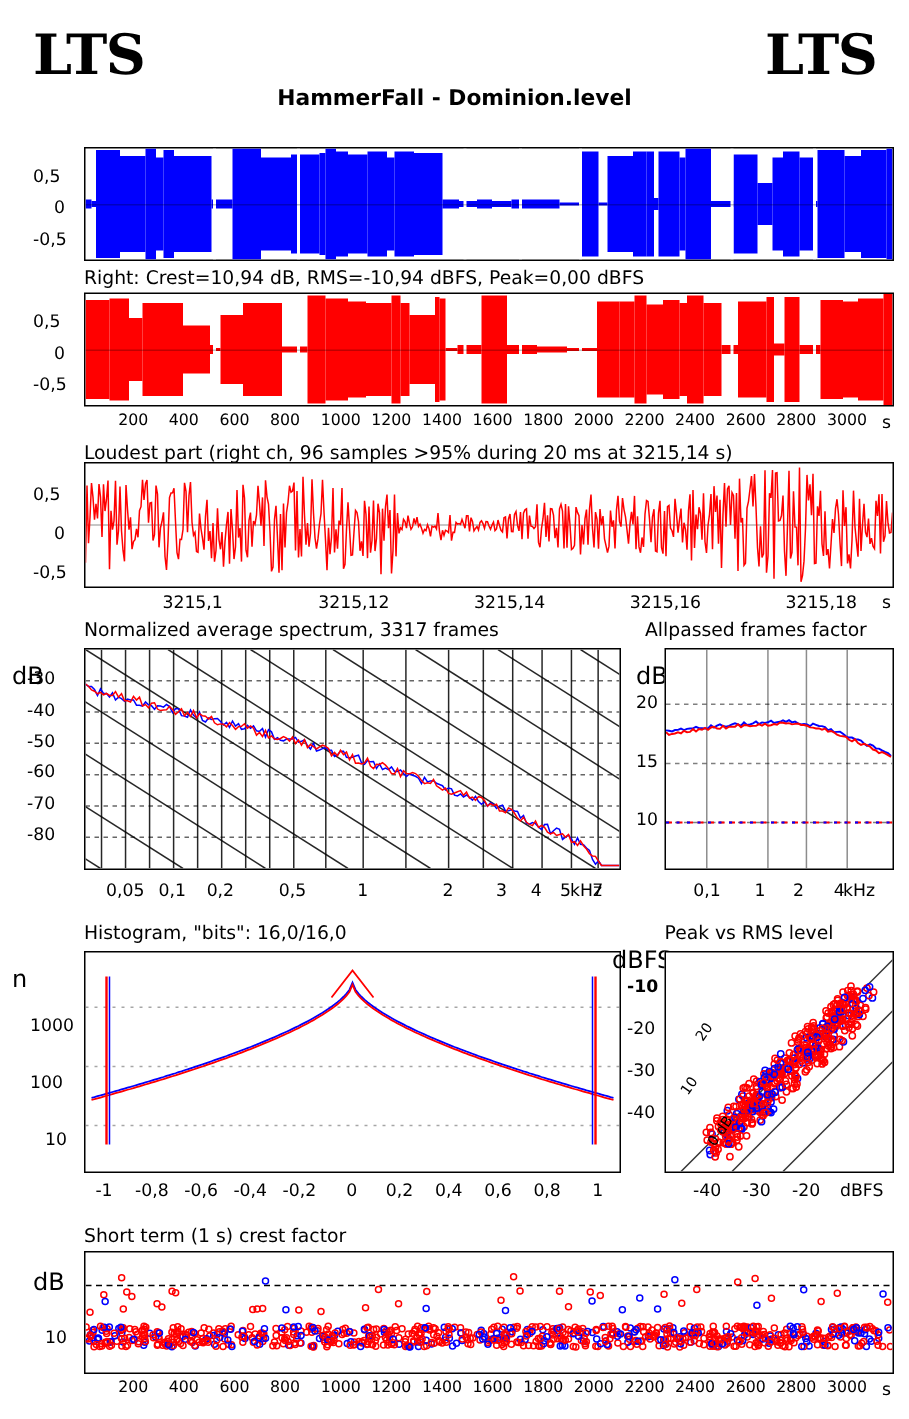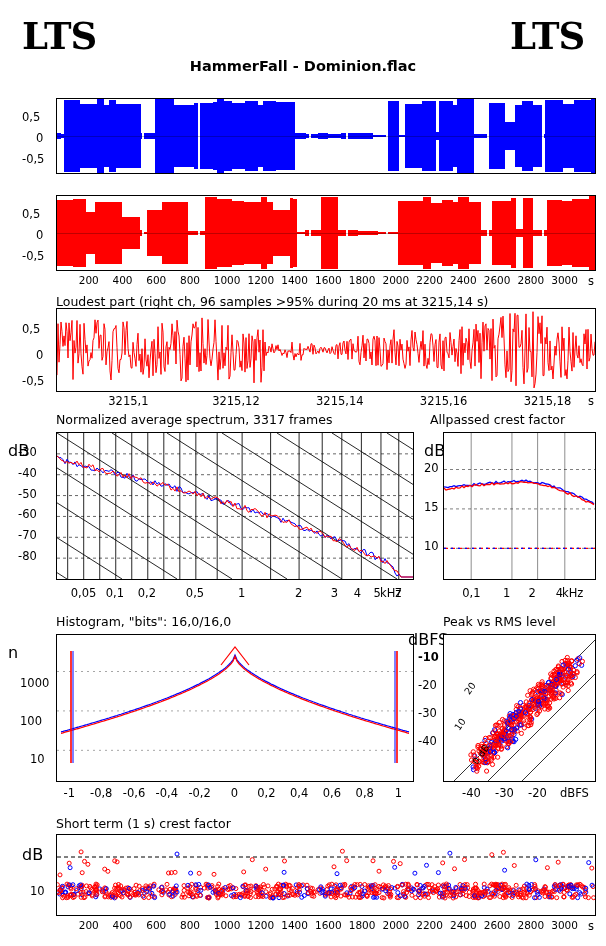--- a/index.html
+++ b/index.html
@@ -24,21 +24,21 @@
   svg{display:block;}
   .lbl-rot{transform:rotate(-55deg);transform-origin:0 0;font-size:9.5px;}
 </style>
 </head>
 <body>
 
 <div class="root">
 
   <div class="abs lts" style="left:22px;top:14px;">LTS</div>
   <div class="abs lts" style="left:510px;top:14px;">LTS</div>
-  <div class="abs title" style="left:0;top:58px;width:606px;text-align:center;">HammerFall - Dominion.flac</div>
+  <div class="abs title" style="left:0;top:58px;width:606px;text-align:center;">HammerFall - Dominion.level</div>
 
   <div class="abs tick" style="left:22px;top:110px;">0,5</div>
   <div class="abs tick" style="left:36px;top:131px;">0</div>
   <div class="abs tick" style="left:22px;top:152px;">-0,5</div>
 
   <div class="plotbox" id="wave-left" style="left:56px;top:98px;width:540px;height:76px;">
       <div class="wv" style="left: 0px; width: 4px; top: 33.8888px; height: 6.22232px; background: rgb(0, 0, 255);"></div>
       <div class="wv" style="left: 4px; width: 3px; top: 35.3909px; height: 3.21826px; background: rgb(0, 0, 255);"></div>
       <div class="wv" style="left: 7px; width: 16px; top: 0.571894px; height: 72.8562px; background: rgb(0, 0, 255);"></div>
       <div class="wv" style="left: 23px; width: 17px; top: 5.36055px; height: 63.2789px; background: rgb(0, 0, 255);"></div>
@@ -89,20 +89,21 @@
       <div class="gap" style="left: 85.004px; width: 2px;"></div>
       <div class="gap" style="left: 140.956px; width: 2px;"></div>
       <div class="gap" style="left: 251.784px; width: 2px;"></div>
       <div class="gap" style="left: 288.906px; width: 2px;"></div>
       <div class="gap" style="left: 329.256px; width: 2px;"></div>
       <div class="gap" style="left: 430.4px; width: 2px;"></div>
       <div class="gap" style="left: 485.276px; width: 2px;"></div>
       <div class="hline" style="top: 37px;"></div>
     </div>
 
+  <div class="abs panel-title" style="left:56px;top:177px;">Right: Crest=10,94 dB, RMS=-10,94 dBFS, Peak=0,00 dBFS</div>
   <div class="abs tick" style="left:22px;top:207px;">0,5</div>
   <div class="abs tick" style="left:36px;top:228px;">0</div>
   <div class="abs tick" style="left:22px;top:249px;">-0,5</div>
 
   <div class="plotbox" id="wave-right" style="left:56px;top:195px;width:540px;height:76px;">
       <div class="wv" style="left: 0px; width: 16px; top: 4.26475px; height: 65.4705px; background: rgb(255, 0, 0);"></div>
       <div class="wv" style="left: 16px; width: 13px; top: 3.30311px; height: 67.3938px; background: rgb(255, 0, 0);"></div>
       <div class="wv" style="left: 29px; width: 9px; top: 16.1743px; height: 41.6514px; background: rgb(255, 0, 0);"></div>
       <div class="wv" style="left: 38px; width: 19px; top: 5.6078px; height: 62.7844px; background: rgb(255, 0, 0);"></div>
       <div class="wv" style="left: 57px; width: 8px; top: 5.73835px; height: 62.5233px; background: rgb(255, 0, 0);"></div>
@@ -255,21 +256,21 @@
       <div class="abs tick" style="left: 185.84px; top: 586px;">0,5</div>
       <div class="abs tick" style="left: 238.12px; top: 586px;">1</div>
       <div class="abs tick" style="left: 295.08px; top: 586px;">2</div>
       <div class="abs tick" style="left: 330.68px; top: 586px;">3</div>
       <div class="abs tick" style="left: 353.82px; top: 586px;">4</div>
       <div class="abs tick" style="left: 373.4px; top: 586px;">5</div>
       <div class="abs tick" style="left: 394.76px; top: 586px;">7</div>
     </div>
   <div class="abs tick" style="left:380px;top:586px;">kHz</div>
 
-  <div class="abs panel-title" style="left:430px;top:412px;">Allpassed crest factor</div>
+  <div class="abs panel-title" style="left:430px;top:412px;">Allpassed frames factor</div>
   <div class="abs axlabel" style="left:424px;top:441px;">dB</div>
   <div class="plotbox" id="allpass" style="left:443px;top:432px;width:153px;height:148px;">
     <svg id="allpass-svg" width="151" height="146" viewBox="0 0 151 146">
         <line x1="27.18" y1="0" x2="27.18" y2="146" stroke="#000" stroke-opacity=".45"></line>
         <line x1="67.95" y1="0" x2="67.95" y2="146" stroke="#000" stroke-opacity=".45"></line>
         <line x1="93.62" y1="0" x2="93.62" y2="146" stroke="#000" stroke-opacity=".45"></line>
         <line x1="120.80000000000001" y1="0" x2="120.80000000000001" y2="146" stroke="#000" stroke-opacity=".45"></line>
         <line x1="0" y1="36.5" x2="151" y2="36.5" stroke="#000" stroke-dasharray="3,3" stroke-opacity=".5"></line>
         <line x1="0" y1="75.92" x2="151" y2="75.92" stroke="#000" stroke-dasharray="3,3" stroke-opacity=".5"></line>
         <line x1="0" y1="115.34" x2="151" y2="115.34" stroke="#000" stroke-dasharray="3,3" stroke-opacity=".5"></line>

